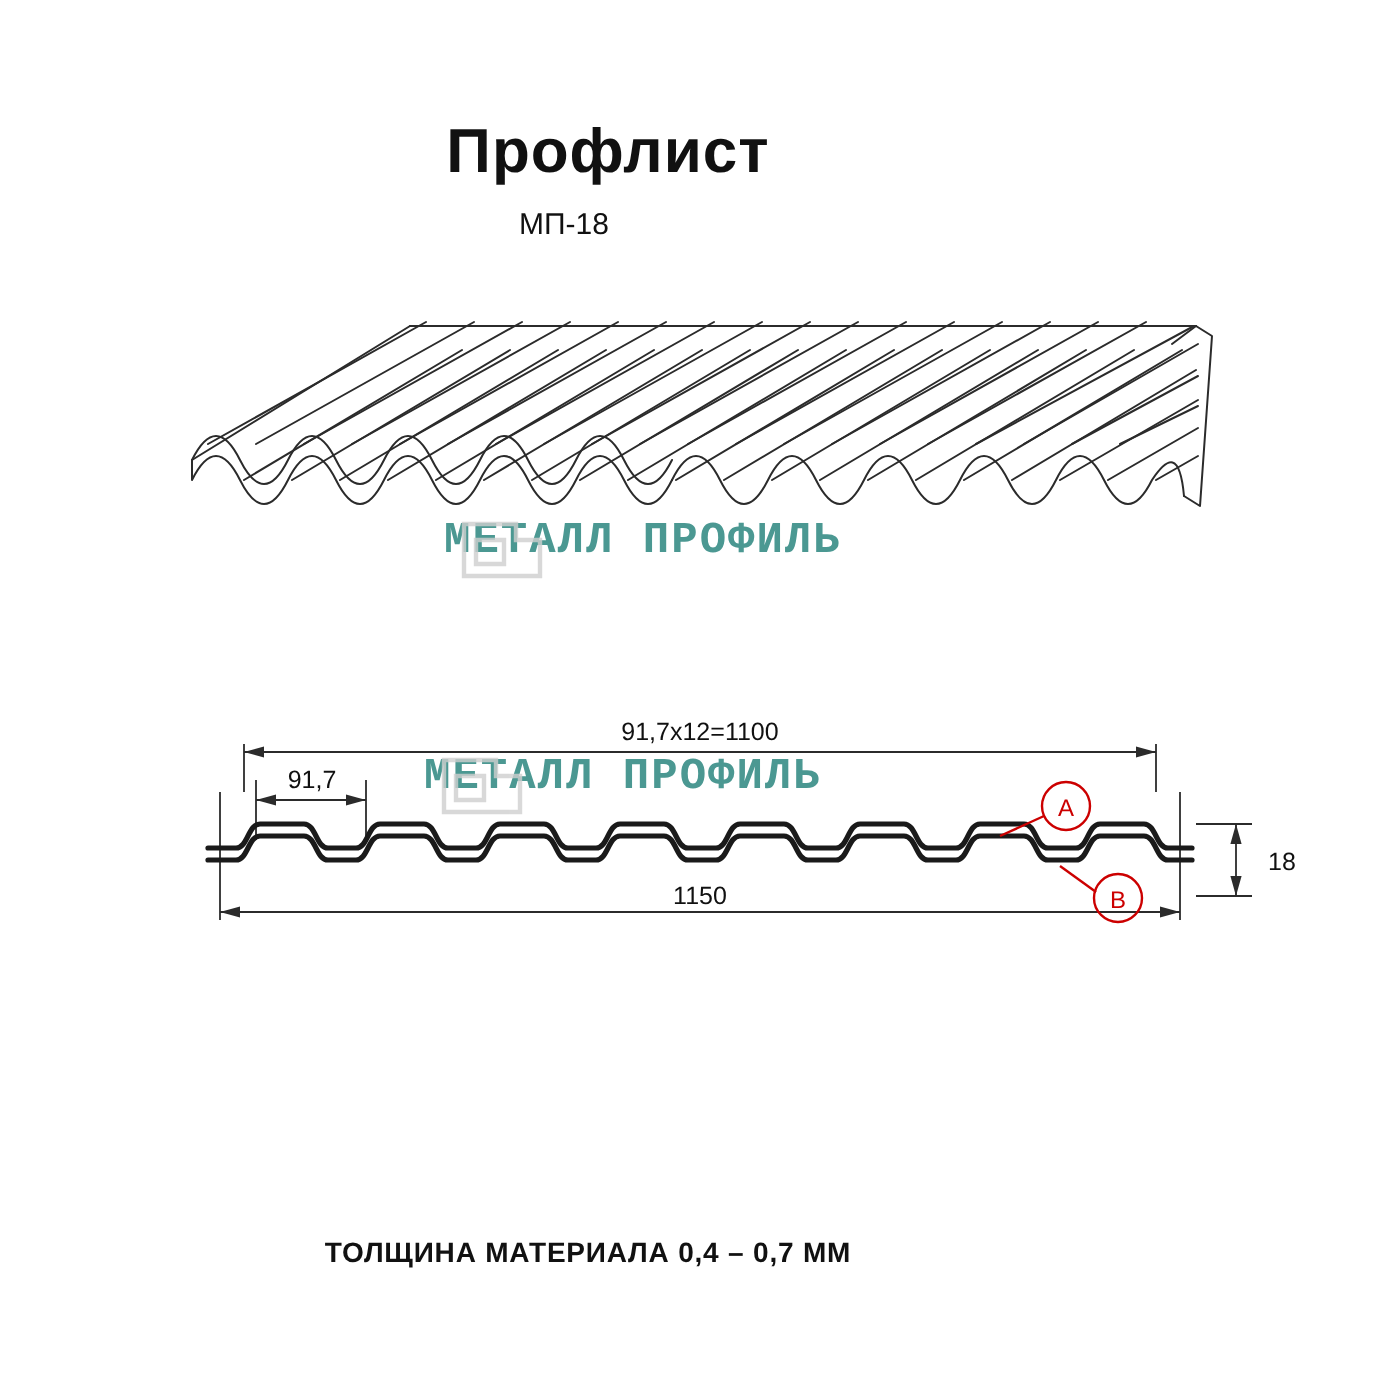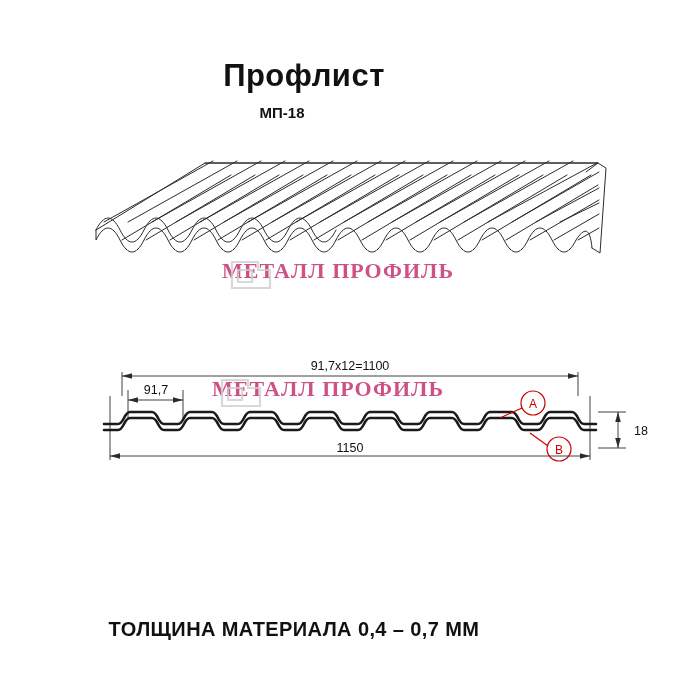--- a/index.html
+++ b/index.html
@@ -30,46 +30,46 @@
     letter-spacing: 0.5px;
     color: #111111;
   }
   .subtitle {
     position: absolute;
     top: 104px;
     left: 0;
     width: 564px;
     text-align: center;
     font-size: 15px;
-    font-weight: bold;
+    font-weight: normal;
     color: #111111;
   }
   .footer-note {
     position: absolute;
     top: 618px;
     left: 0;
     width: 588px;
     text-align: center;
-    font-size: 20px;
+    font-size: 14px;
     font-weight: bold;
     letter-spacing: 0.4px;
     color: #111111;
   }
   svg.layer {
     position: absolute;
     top: 0;
     left: 0;
     width: 700px;
     height: 700px;
   }
   .wm {
     position: absolute;
-    font-family: Liberation Serif, serif;
+    font-family: Liberation Mono, monospace;
     font-weight: bold;
-    color: #be185d;
+    color: #0f766e;
     opacity: 0.75;
     white-space: nowrap;
     pointer-events: none;
     letter-spacing: 1px;
   }
   .wm1 {
     top: 258px;
     left: 222px;
     font-size: 22px;
   }

